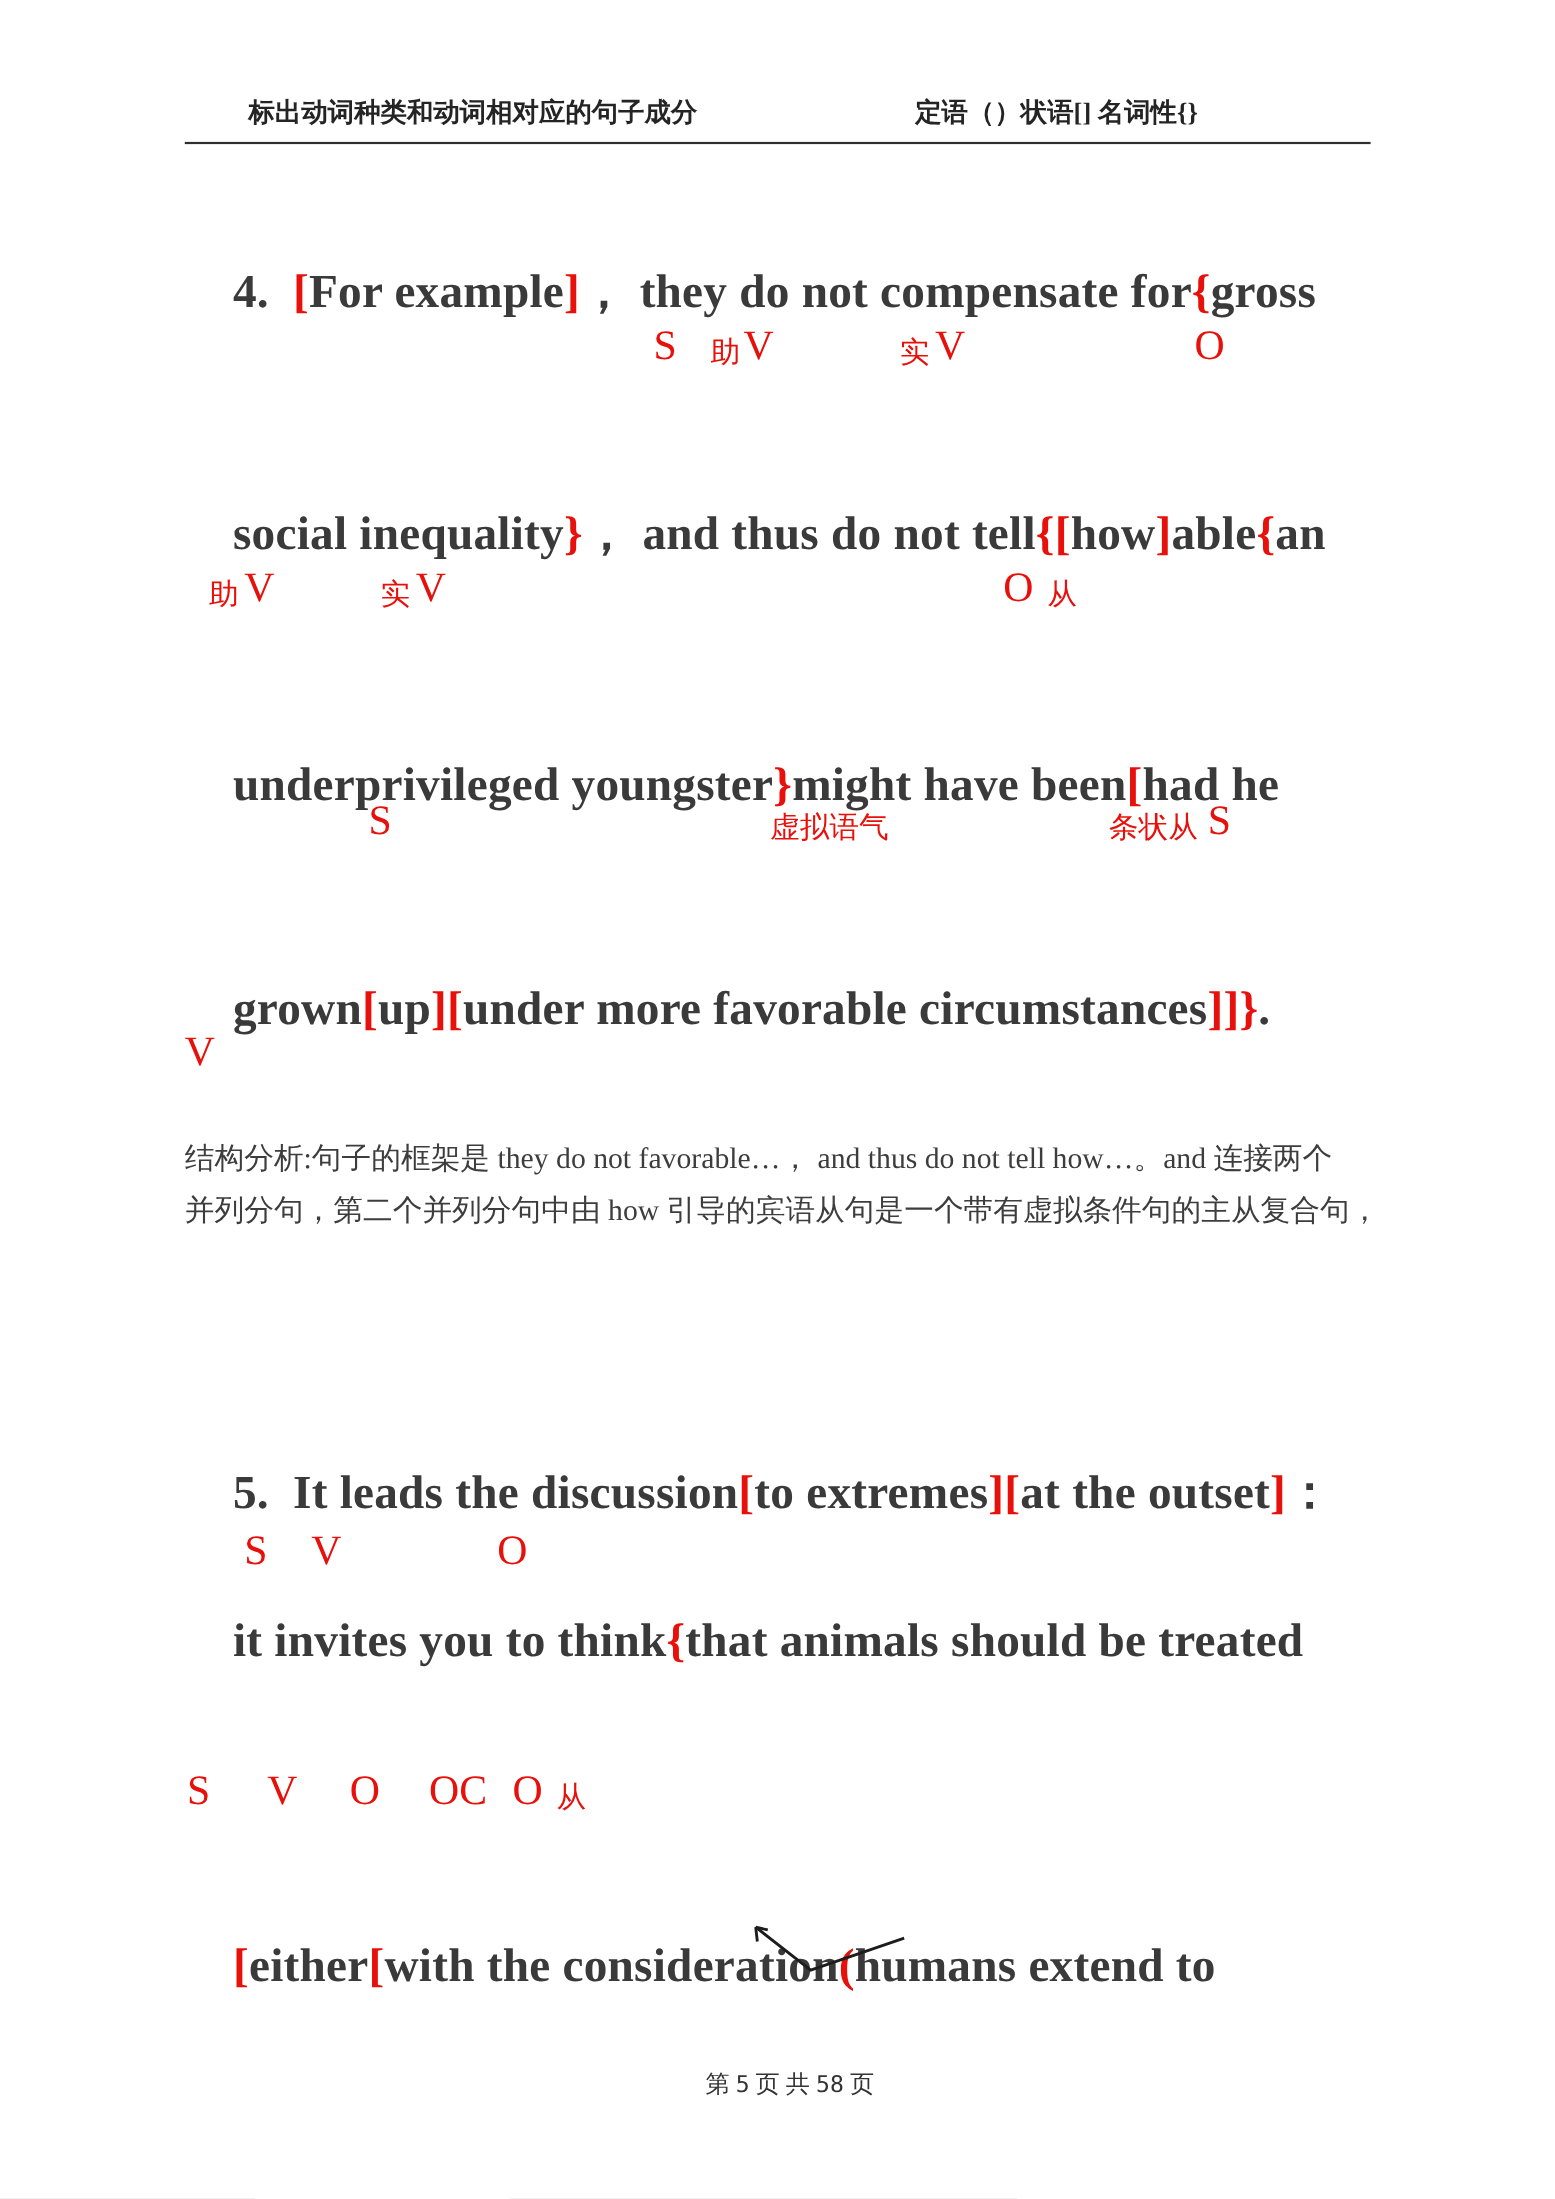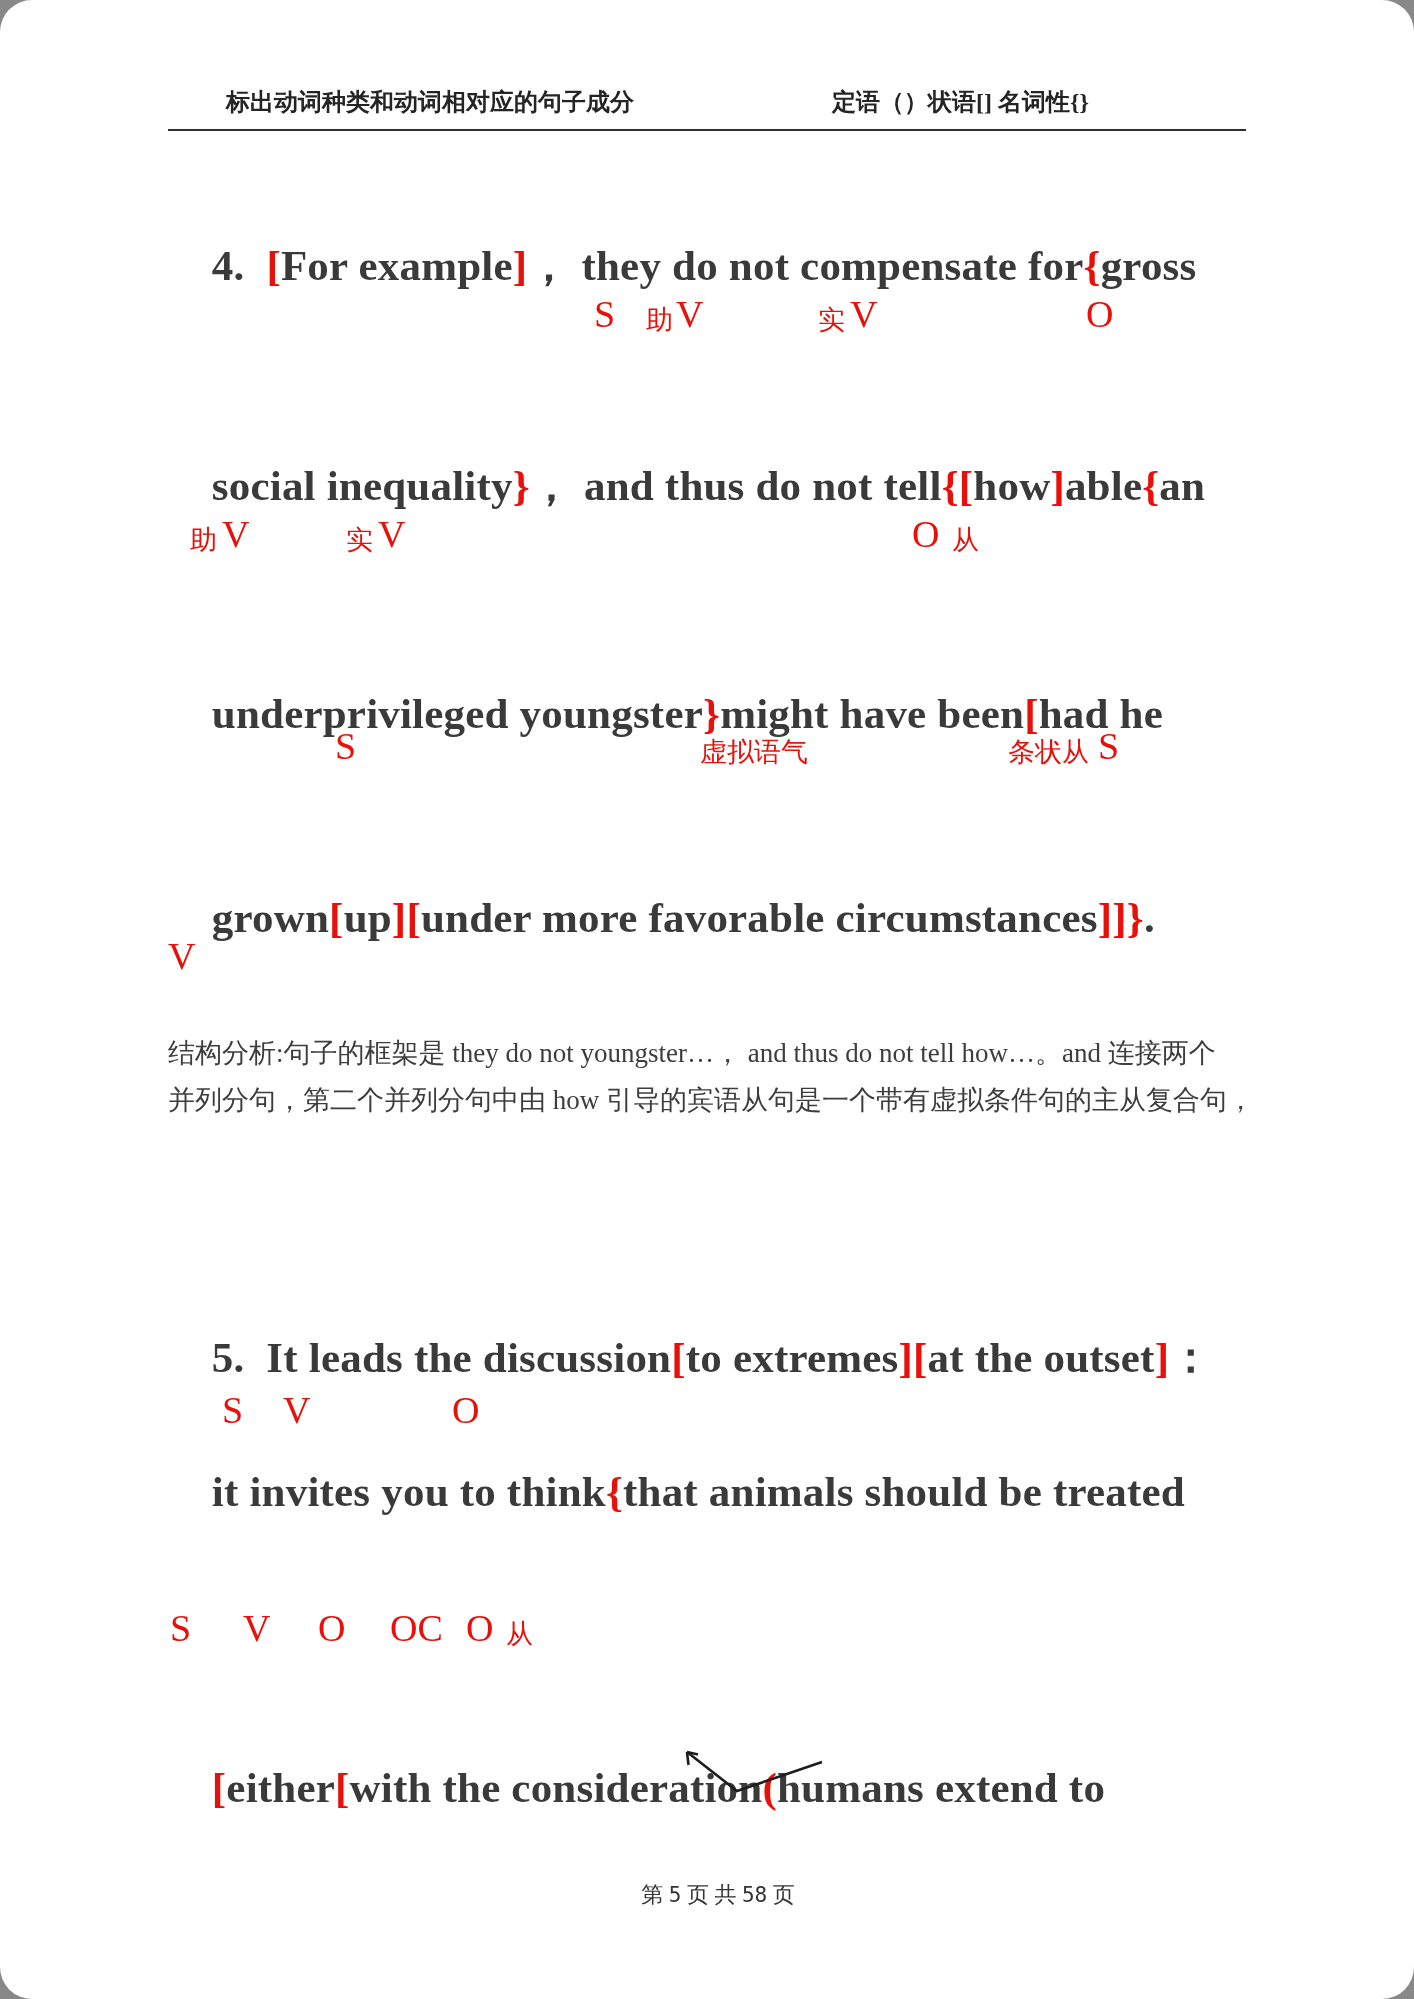--- a/index.html
+++ b/index.html
@@ -5,21 +5,20 @@
   * { margin:0; padding:0; box-sizing:border-box; }
   html,body { background:#888; }
   .page {
     position:relative;
     width:1414px; height:1999px;
     margin:0 auto;
     background:#ffffff;
     font-family:"Liberation Serif","DejaVu Serif",serif;
     color:#3a3a3a;
     overflow:hidden;
-    border-radius:32px;
   }
   
   .hdr-left, .hdr-right {
     position:absolute;
     font-size:24px; font-weight:bold; color:#242424;
     white-space:pre;
   }
   .hdr-left { left:226px; top:86px; }
   .hdr-right { left:832px; top:86px; }
   .hdr-rule { position:absolute; left:168px; top:129px; width:1078px; height:2px; background:#2f2f2f; }
@@ -99,21 +98,21 @@
 
   <div class="bline" style="top:834px">
     <span>grown</span><span class="r">[</span><span>up</span><span class="r">][</span><span>under more favorable circumstances</span><span class="r">]]}</span><span>.</span>
   </div>
 
   <div class="ann" style="top:934px">
     <span class="lt" style="left:168px">V</span>
   </div>
 
   <div class="para">
-    <div class="pline">结构分析:句子的框架是 they do not youngster…， and thus do not tell how…。and 连接两个</div>
+    <div class="pline">结构分析:句子的框架是 they do not favorable…， and thus do not tell how…。and 连接两个</div>
     <div class="pline">并列分句，第二个并列分句中由 how 引导的宾语从句是一个带有虚拟条件句的主从复合句，</div>
   </div>
 
   <div class="bline" style="top:1274px">
     <span>5.  It leads the discussion</span><span class="r">[</span><span>to extremes</span><span class="r">][</span><span>at the outset</span><span class="r">]</span><span>：</span>
   </div>
 
   <div class="ann" style="top:1388px">
     <span class="lt" style="left:222px">S</span>
     <span class="lt" style="left:283px">V</span>

